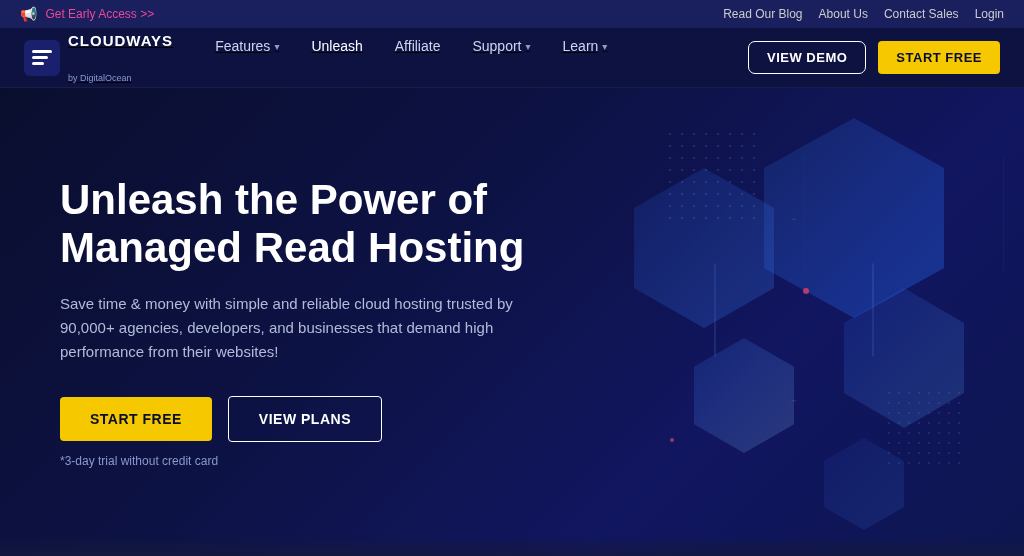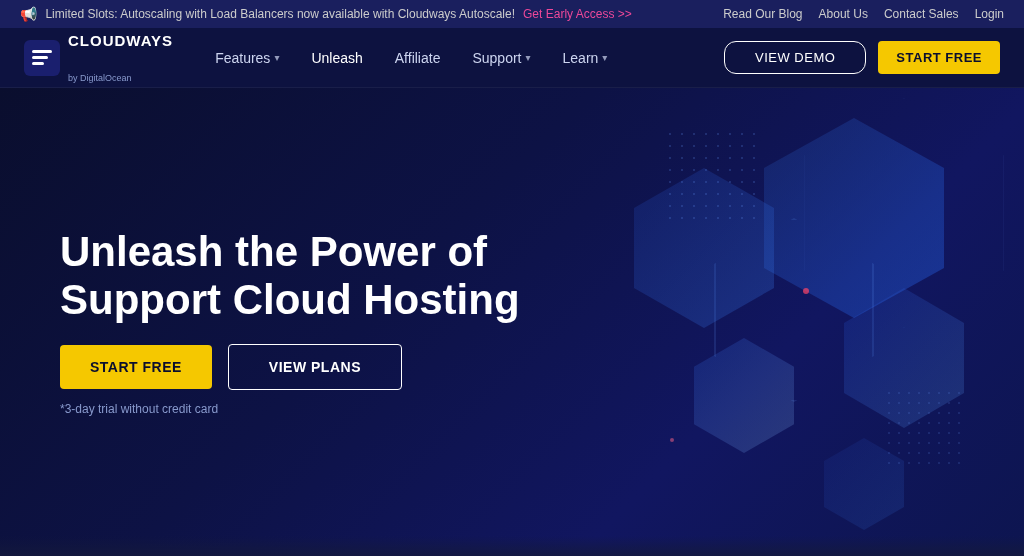--- a/index.html
+++ b/index.html
@@ -45,22 +45,23 @@
       background: #0d1240;
       height: 60px;
       display: flex;
       align-items: center;
       justify-content: space-between;
       padding: 0 24px;
       border-bottom: 1px solid rgba(255,255,255,0.05);
     }
     #nav-left {
       display: flex;
-      align-items: center;
+      align-items: flex-start;
       gap: 32px;
+      text-decoration: underline;
     }
     #logo {
       display: flex;
       align-items: center;
       gap: 8px;
       cursor: pointer;
     }
     #logo-icon {
       width: 36px;
       height: 36px;
@@ -108,24 +109,24 @@
     }
     #nav-right {
       display: flex;
       align-items: center;
       gap: 12px;
     }
     .view-demo-btn {
       border: 1.5px solid white;
       color: white;
       background: transparent;
-      padding: 8px 30px;
-      border-radius: 12px;
+      padding: 8px 18px;
+      border-radius: 7px;
       font-size: 13px;
-      font-weight: 400;
+      font-weight: 700;
       cursor: pointer;
       letter-spacing: 0.5px;
     }
     .start-free-btn {
       border: none;
       color: #0a0e2e;
       background: #f5c800;
       padding: 9px 18px;
       border-radius: 4px;
       font-size: 13px;
@@ -184,21 +185,21 @@
       font-weight: 800;
       border-radius: 4px;
       cursor: pointer;
       letter-spacing: 0.5px;
       text-transform: uppercase;
     }
     .hero-view-plans {
       background: transparent;
       color: white;
       border: 1.5px solid white;
-      padding: 14px 40px;
+      padding: 14px 30px;
       font-size: 14px;
       font-weight: 700;
       border-radius: 4px;
       cursor: pointer;
       letter-spacing: 0.5px;
       text-transform: uppercase;
     }
     #trial-text {
       color: #8899cc;
       font-size: 12px;
@@ -338,21 +339,20 @@
       height: 20px;
       background: linear-gradient(to bottom, transparent, rgba(20,25,60,0.8));
     }
   </style>
 </head>
 <body>
 
 <div id="top-bar">
   <div id="top-bar-left">
     <span class="announcement-icon">📢</span>
-    <span class="announcement-text">Limited Slots: Autoscaling with Load Balancers now available with Cloudways Autoscale!</span>
     <a class="early-access-link">Get Early Access &gt;&gt;</a>
   </div>
   <div id="top-bar-right">
     <a class="top-bar-link">Read Our Blog</a>
     <a class="top-bar-link">About Us</a>
     <a class="top-bar-link">Contact Sales</a>
     <a class="top-bar-link">Login</a>
   </div>
 </div>
 
@@ -406,21 +406,22 @@
     <div class="hex-shape hex2"></div>
     <div class="hex-shape hex3"></div>
     <div class="hex-shape hex4"></div>
     <div class="hex-shape hex5"></div>
     <div class="dot-grid"></div>
     <div class="dot-grid2"></div>
     <div class="accent-dot"></div>
     <div class="accent-dot2"></div>
   </div>
   <div id="hero-content">
-    <h1 id="hero-title">Unleash the Power of Support Cloud Hosting</h1>
+    <h1 id="hero-title">Unleash the Power of Managed Read Hosting</h1>
+    <p id="hero-description">Save time &amp; money with simple and reliable cloud hosting trusted by 90,000+ agencies, developers, and businesses that demand high performance from their websites!</p>
     <div id="hero-buttons">
       <button class="hero-start-free">START FREE</button>
       <button class="hero-view-plans">VIEW PLANS</button>
     </div>
     <p id="trial-text">*3-day trial without credit card</p>
   </div>
   <div id="bottom-hint"></div>
 </section>
 
 </body></html>

